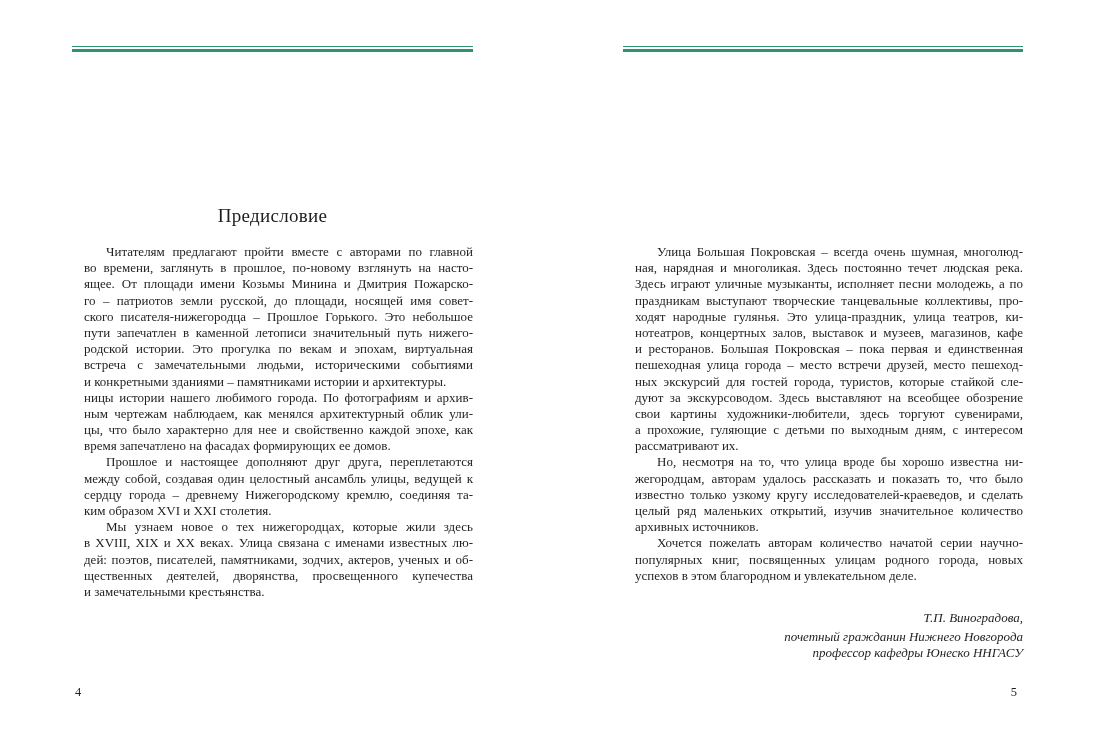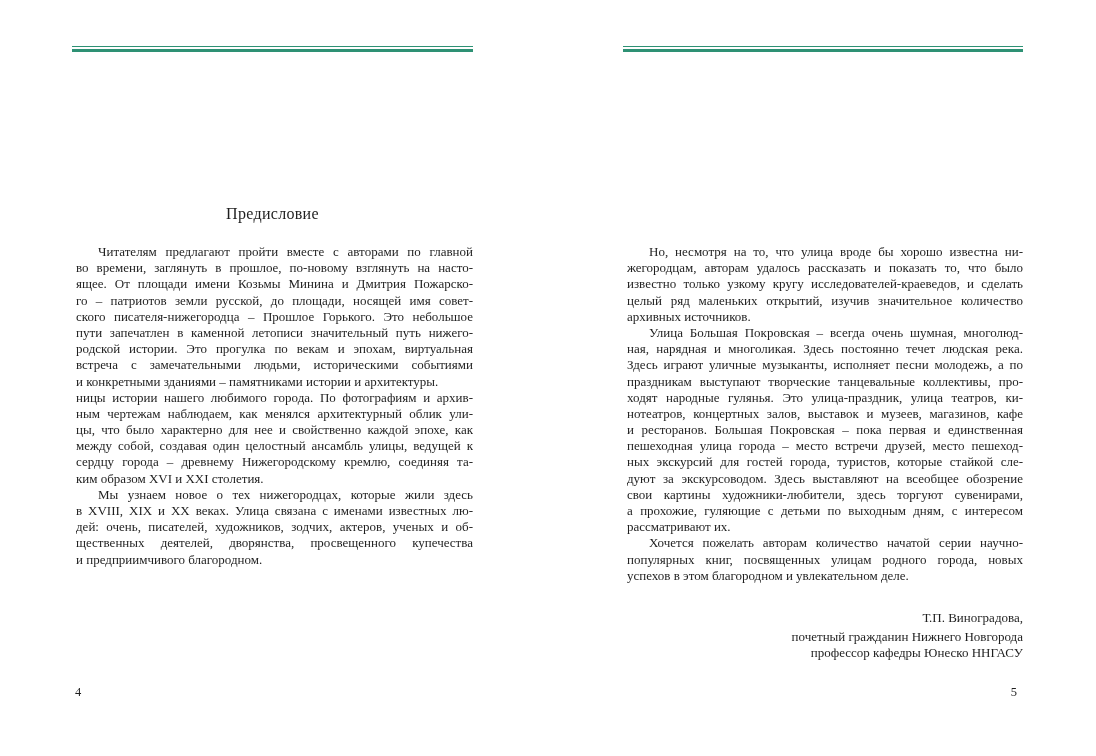--- a/index.html
+++ b/index.html
@@ -14,35 +14,35 @@
   #left-page  { left:72px;  width:401px; }
   #right-page { left:623px; width:400px; }
 
   .rule { position:absolute; top:46px; left:0; right:0; }
   .rule .thin  { height:1px; background:var(--accent); }
   .rule .gap   { height:2px; }
   .rule .thick { height:3px; background:var(--accent); }
 
   .heading {
     position:absolute; top:205px; left:0; right:0;
-    text-align:center; font-size:16px; letter-spacing:0.3px;
+    text-align:center; font-size:19px; letter-spacing:0.3px;
   }
 
   .body-text {
-    position:absolute; top:244px; left:4px; right:0;
+    position:absolute; top:244px; left:12px; right:0;
     font-size:13px; line-height:16.2px;
   }
   .line {
     text-align:justify; text-align-last:justify;
     height:16.2px; overflow:hidden; white-space:normal;
   }
   .line.last  { text-align-last:left; }
   .line.first { text-indent:22px; }
 
-  .signature { margin-top:26px; text-align:right; font-size:13px; line-height:16.2px; }
+  .signature { margin-top:26px; text-align:right; font-size:13px; line-height:16.2px;font-style:italic; }
   .signature .sig-name { margin-bottom:3px; }
 
   .pagenum { position:absolute; top:685px; font-size:12.5px; }
   #left-page  .pagenum { left:3px; }
   #right-page .pagenum { right:6px; }
 </style>
 </head>
 <body>
 
 <div class="page" id="left-page">
@@ -61,65 +61,67 @@
         <div class="line">ского писателя-нижегородца – Прошлое Горького. Это небольшое</div>
         <div class="line">пути запечатлен в каменной летописи значительный путь нижего-</div>
         <div class="line">родской истории. Это прогулка по векам и эпохам, виртуальная</div>
         <div class="line">встреча с замечательными людьми, историческими событиями</div>
         <div class="line last">и конкретными зданиями – памятниками истории и архитектуры.</div>
       </div>
       <div class="paragraph">
         <div class="line">ницы истории нашего любимого города. По фотографиям и архив-</div>
         <div class="line">ным чертежам наблюдаем, как менялся архитектурный облик ули-</div>
         <div class="line">цы, что было характерно для нее и свойственно каждой эпохе, как</div>
+        <div class="line last">время запечатлено на фасадах формирующих ее домов.</div>
       </div>
       <div class="paragraph">
+        <div class="line first">Прошлое и настоящее дополняют друг друга, переплетаются</div>
         <div class="line">между собой, создавая один целостный ансамбль улицы, ведущей к</div>
         <div class="line">сердцу города – древнему Нижегородскому кремлю, соединяя та-</div>
         <div class="line last">ким образом XVI и XXI столетия.</div>
       </div>
       <div class="paragraph">
         <div class="line first">Мы узнаем новое о тех нижегородцах, которые жили здесь</div>
         <div class="line">в XVIII, XIX и XX веках. Улица связана с именами известных лю-</div>
-        <div class="line">дей: очень, писателей, художников, зодчих, актеров, ученых и об-</div>
+        <div class="line">дей: поэтов, писателей, памятниками, зодчих, актеров, ученых и об-</div>
         <div class="line">щественных деятелей, дворянства, просвещенного купечества</div>
-        <div class="line last">и предприимчивого благородном.</div>
+        <div class="line last">и замечательными крестьянства.</div>
       </div>
     </div>
   <div class="pagenum">4</div>
 </div>
 
 <div class="page" id="right-page">
   <div class="rule">
     <div class="thin"></div>
     <div class="gap"></div>
     <div class="thick"></div>
   </div>
   <div class="body-text" id="right-body">
   <div class="paragraph">
-        <div class="line first">Но, несмотря на то, что улица вроде бы хорошо известна ни-</div>
-        <div class="line">жегородцам, авторам удалось рассказать и показать то, что было</div>
-        <div class="line">известно только узкому кругу исследователей-краеведов, и сделать</div>
-        <div class="line">целый ряд маленьких открытий, изучив значительное количество</div>
-        <div class="line last">архивных источников.</div>
-      </div>
-      <div class="paragraph">
         <div class="line first">Улица Большая Покровская – всегда очень шумная, многолюд-</div>
         <div class="line">ная, нарядная и многоликая. Здесь постоянно течет людская река.</div>
         <div class="line">Здесь играют уличные музыканты, исполняет песни молодежь, а по</div>
         <div class="line">праздникам выступают творческие танцевальные коллективы, про-</div>
         <div class="line">ходят народные гулянья. Это улица-праздник, улица театров, ки-</div>
         <div class="line">нотеатров, концертных залов, выставок и музеев, магазинов, кафе</div>
         <div class="line">и ресторанов. Большая Покровская – пока первая и единственная</div>
         <div class="line">пешеходная улица города – место встречи друзей, место пешеход-</div>
         <div class="line">ных экскурсий для гостей города, туристов, которые стайкой сле-</div>
         <div class="line">дуют за экскурсоводом. Здесь выставляют на всеобщее обозрение</div>
         <div class="line">свои картины художники-любители, здесь торгуют сувенирами,</div>
         <div class="line">а прохожие, гуляющие с детьми по выходным дням, с интересом</div>
         <div class="line last">рассматривают их.</div>
+      </div>
+      <div class="paragraph">
+        <div class="line first">Но, несмотря на то, что улица вроде бы хорошо известна ни-</div>
+        <div class="line">жегородцам, авторам удалось рассказать и показать то, что было</div>
+        <div class="line">известно только узкому кругу исследователей-краеведов, и сделать</div>
+        <div class="line">целый ряд маленьких открытий, изучив значительное количество</div>
+        <div class="line last">архивных источников.</div>
       </div>
       <div class="paragraph">
         <div class="line first">Хочется пожелать авторам количество начатой серии научно-</div>
         <div class="line">популярных книг, посвященных улицам родного города, новых</div>
         <div class="line last">успехов в этом благородном и увлекательном деле.</div>
       </div>
       <div class="signature">
         <div class="sig-name">Т.П. Виноградова,</div>
         <div class="sig-role">почетный гражданин Нижнего Новгорода</div>
         <div class="sig-role">профессор кафедры Юнеско ННГАСУ</div>

